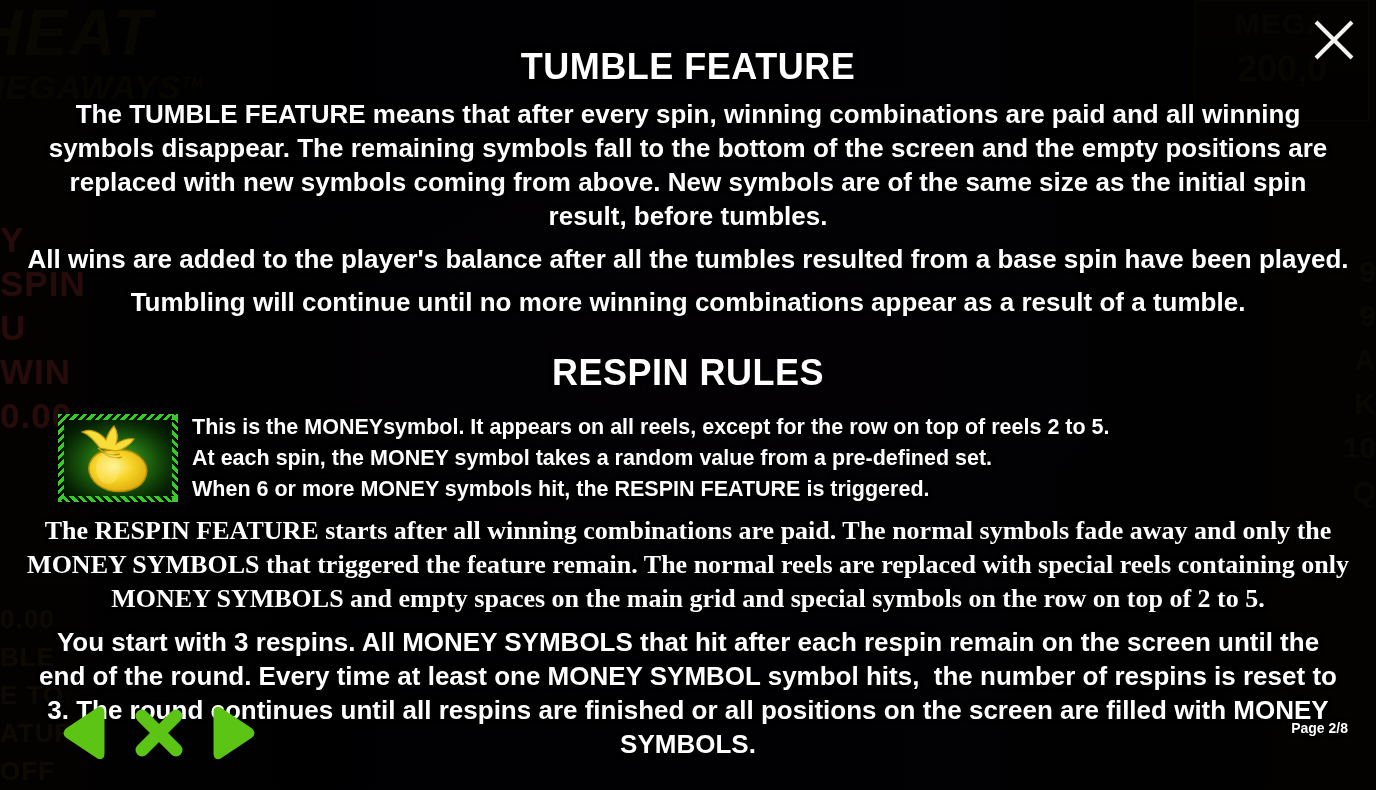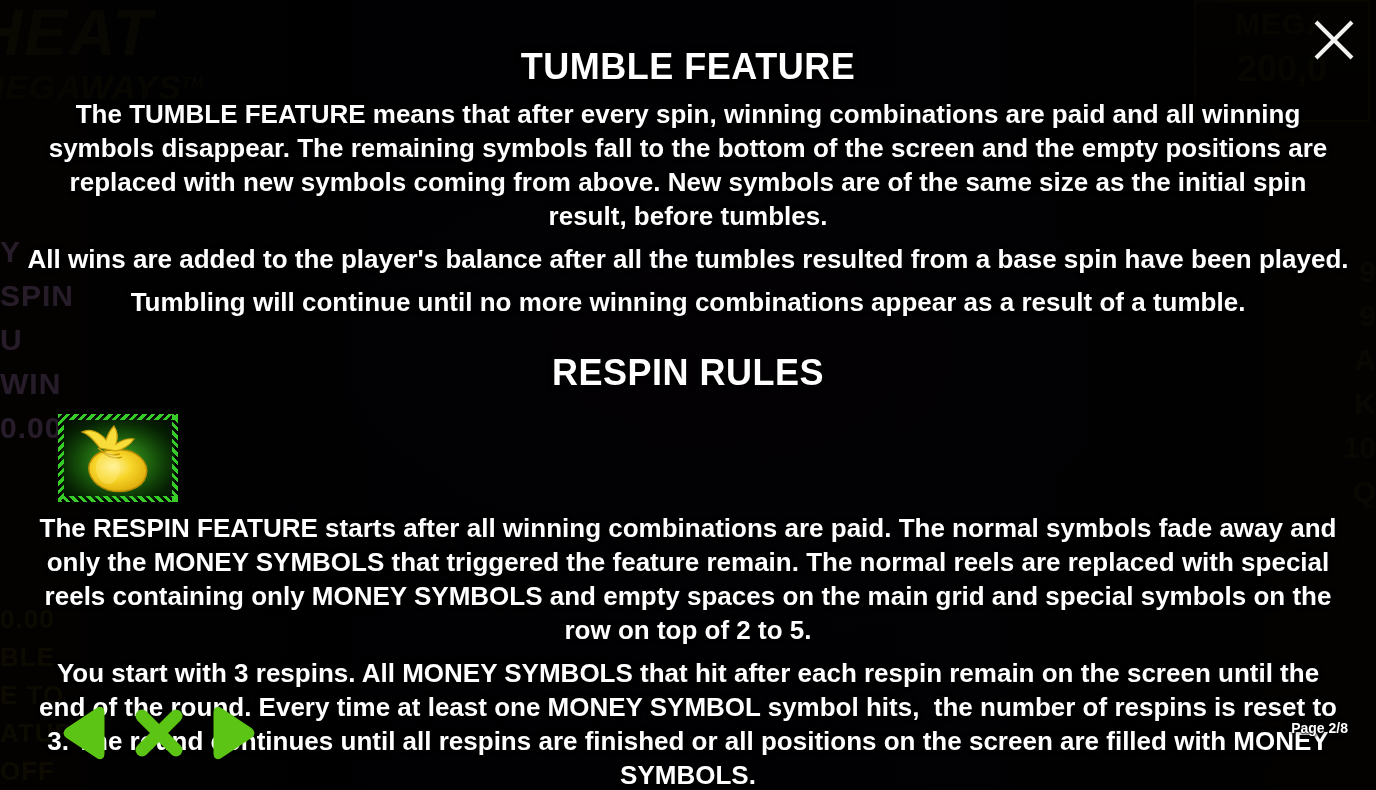--- a/index.html
+++ b/index.html
@@ -72,24 +72,24 @@
     text-align: center;
     color: #2b2406;
     font-weight: bold;
     opacity: 0.85;
   }
   .bg-megapanel .m1 { font-size: 30px; line-height: 44px; display:block; letter-spacing: 1px; }
   .bg-megapanel .m2 { font-size: 36px; line-height: 46px; display:block; }
   .bg-leftpanel {
     position: absolute;
     left: 0;
-    top: 230px;
+    top: 218px;
     width: 74px;
-    color: #f0abfc;
-    font-size: 30px;
+    color: #ef4444;
+    font-size: 35px;
     font-weight: bold;
     line-height: 44px;
     letter-spacing: 1px;
     opacity: 0.8;
   }
   .bg-leftpanel span { display: block; }
   .bg-rightpanel {
     position: absolute;
     right: 0;
     top: 250px;
@@ -195,21 +195,21 @@
     flex: 1 1 auto;
     text-align: left;
     padding-left: 14px;
     font-size: 21.5px;
     font-weight: bold;
     line-height: 31px;
     text-shadow: 0 0 5px rgba(0,0,0,0.95), 0 1px 2px #000;
     white-space: pre-wrap;
   }
 
-  .p-respinfeature { margin-top: 30px; padding: 0 8px; }
+  .p-respinfeature { margin-top: 30px; padding: 0 8px; font-family: Liberation Serif, serif; }
   .p-roundstarts { margin-top: 22px; padding: 0 8px; }
   .p-respins { margin-top: 22px; padding: 0 14px; }
 
   
   .footer {
     position: absolute;
     left: 0;
     right: 0;
     bottom: 0;
     height: 94px;
@@ -320,20 +320,23 @@
             </defs>
             <ellipse cx="60" cy="46" rx="46" ry="34" fill="url(#glow)"></ellipse>
             <path d="M58 36 C78 34 92 48 88 62 C84 76 64 80 50 76 C34 71 26 56 34 45 C40 37 48 36 58 36 Z" fill="url(#bagGrad)" stroke="#b88b05" stroke-width="1.5"></path>
             <path d="M42 34 C34 24 30 20 24 18 C32 14 42 18 48 26 C50 20 52 16 56 12 C60 18 60 24 58 30 C64 26 70 24 76 25 C72 31 66 35 58 37 Z" fill="#f8dc3a" stroke="#c79a08" stroke-width="1.2"></path>
             <path d="M40 34 C46 40 54 42 62 40" stroke="#c79a08" stroke-width="1.6" fill="none"></path>
             <path d="M44 38 C50 43 57 45 64 43" stroke="#c79a08" stroke-width="1.3" fill="none"></path>
             <ellipse cx="50" cy="54" rx="12" ry="16" fill="#fff08c" opacity="0.35"></ellipse>
           </svg>
           <div class="zig"></div>
         </div>
+        <div class="money-text">This is the MONEYsymbol. It appears on all reels, except for the row on top of reels 2 to 5.
+At each spin, the MONEY symbol takes a random value from a pre-defined set.
+When 6 or more MONEY symbols hit, the RESPIN FEATURE is triggered.</div>
       </div>
 
       <p class="para p-respinfeature">The RESPIN FEATURE starts after all winning combinations are paid. The normal symbols fade away and only the MONEY SYMBOLS that triggered the feature remain. The normal reels are replaced with special reels containing only MONEY SYMBOLS and empty spaces on the main grid and special symbols on the row on top of 2 to 5.</p>
       <p class="para p-respins">You start with 3 respins. All MONEY SYMBOLS that hit after each respin remain on the screen until the end of the round. Every time at least one MONEY SYMBOL symbol hits,  the number of respins is reset to 3. The round continues until all respins are finished or all positions on the screen are filled with MONEY SYMBOLS.</p>
     </div>
 
     <div class="footer">
       <div class="nav-group">
 
         <div class="nav-btn">

